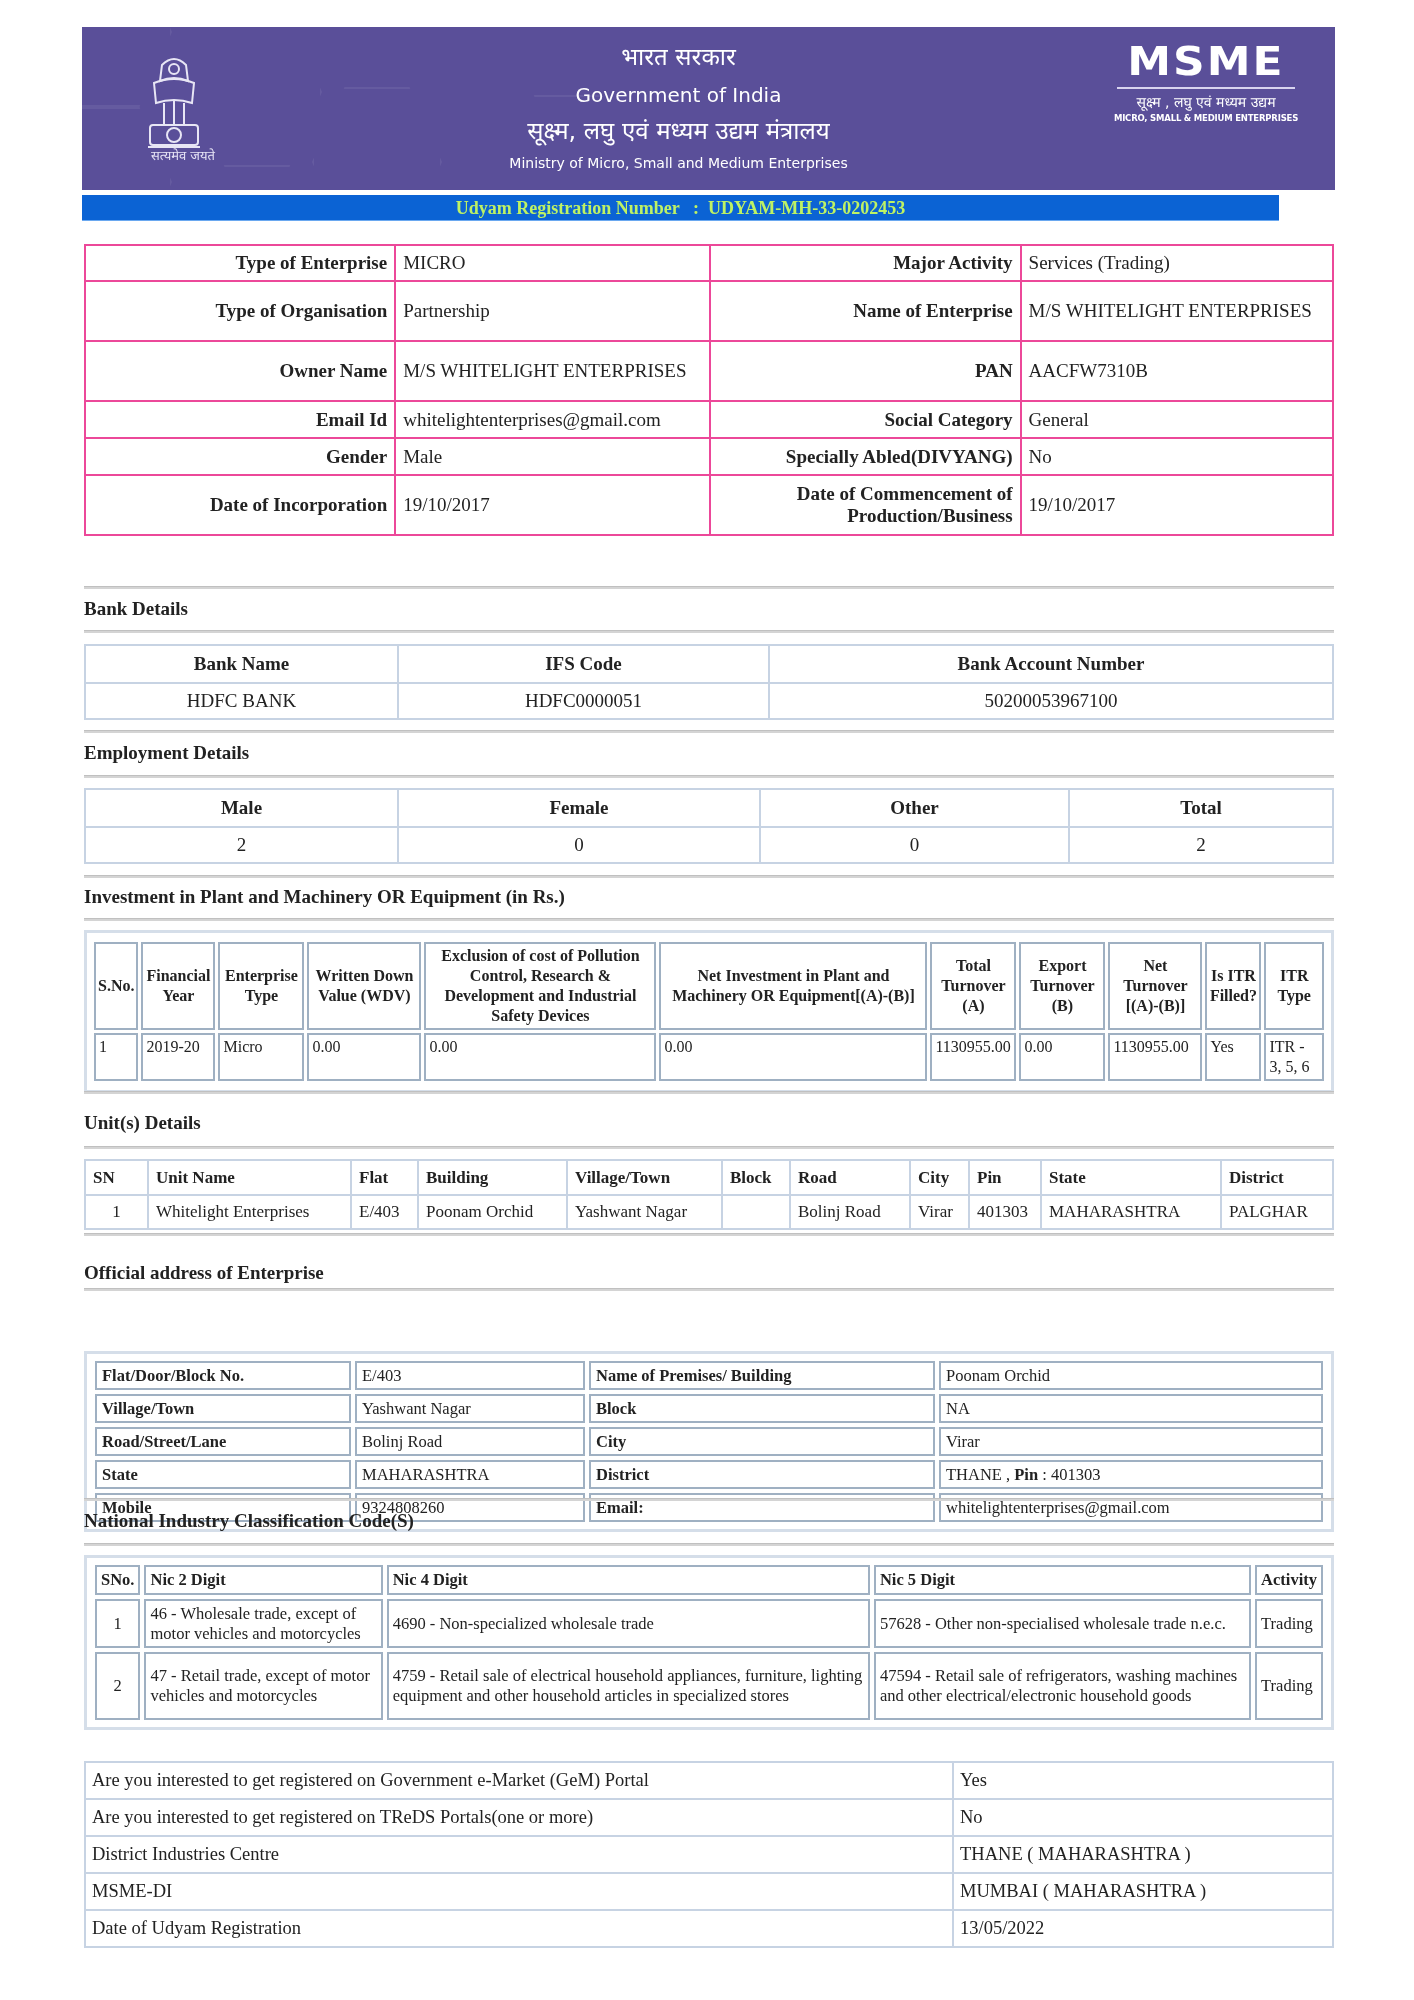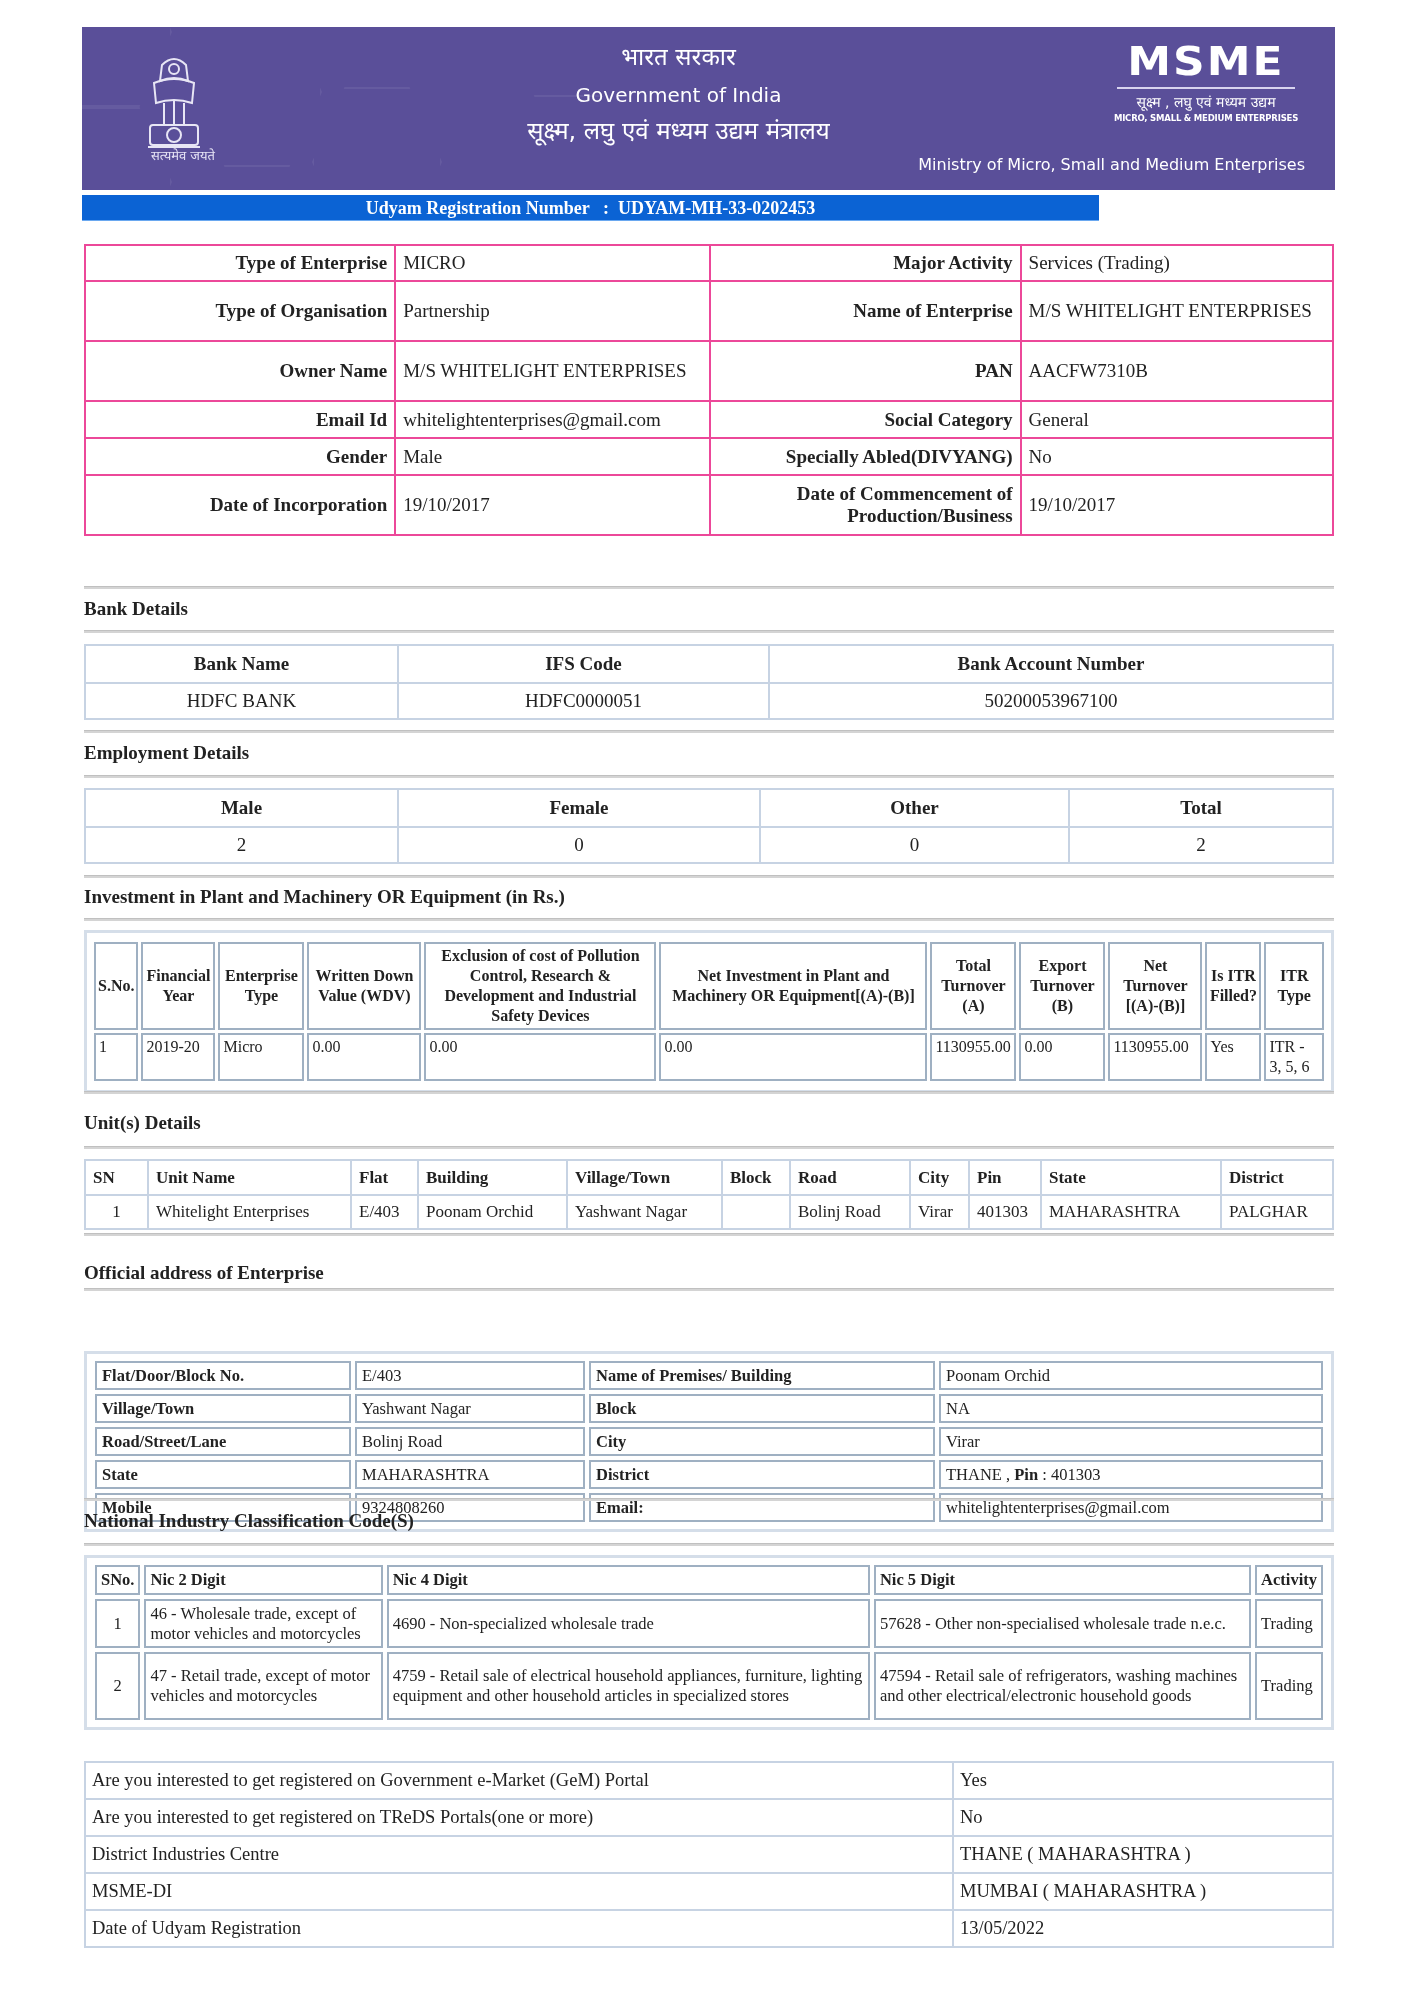--- a/index.html
+++ b/index.html
@@ -8,28 +8,28 @@
 
   
   .header { position: absolute; left: 82px; top: 27px; width: 1253px; height: 163px; background: #5a4f99; overflow: hidden; }
   .hex { position: absolute; border: 2px solid rgba(255,255,255,0.07); width: 130px; height: 150px; clip-path: polygon(25% 0, 75% 0, 100% 50%, 75% 100%, 25% 100%, 0 50%); }
   .emblem { position: absolute; left: 52px; top: 18px; width: 80px; height: 120px; }
   .emblem-motto { position: absolute; left: 56px; top: 119px; width: 90px; text-align: center; color: #e6e3f5; font-family: "DejaVu Sans", sans-serif; font-size: 13px; }
   .htext { position: absolute; left: 0; width: 100%; text-align: center; color: #ffffff; }
   .h-hindi1 { top: 12px; font-family: "DejaVu Sans", sans-serif; font-size: 24px; left: -30px; }
   .h-gov { top: 56px; font-family: "DejaVu Sans", sans-serif; font-size: 20px; left: -30px; }
   .h-hindi2 { top: 86px; font-family: "DejaVu Sans", sans-serif; font-size: 24px; left: -30px; }
-  .h-ministry { top: 128px; font-family: "DejaVu Sans", sans-serif; font-size: 16px; left: -30px; text-align: right; }
+  .h-ministry { top: 128px; font-family: "DejaVu Sans", sans-serif; font-size: 14px; left: -30px; }
   .msme-logo { position: absolute; right: 34px; top: 12px; width: 190px; text-align: center; color: #fff; }
   .msme-word { font-family: "DejaVu Sans", sans-serif; font-weight: bold; font-size: 44px; letter-spacing: 2px; line-height: 44px; transform: scaleY(0.9); }
   .msme-line { height: 2px; background: #d8d4ef; margin: 4px 6px 4px 6px; }
   .msme-hindi { font-family: "DejaVu Sans", sans-serif; font-size: 14px; line-height: 18px; }
   .msme-eng { font-family: "DejaVu Sans", sans-serif; font-size: 8.5px; font-weight: bold; line-height: 14px; letter-spacing: -0.2px; }
 
-  .regbar { position: absolute; left: 82px; top: 195px; width: 1017px; height: 26px; background: #0b63d4; color: #ffffff; font-weight: bold; font-size: 18px; text-align: center; line-height: 26px; border-bottom: 1px solid #6aa8f0; }
+  .regbar { position: absolute; left: 82px; top: 195px; width: 1197px; height: 26px; background: #0b63d4; color: #bef264; font-weight: bold; font-size: 18px; text-align: center; line-height: 26px; border-bottom: 1px solid #6aa8f0; }
 
   
   table { border-collapse: collapse; position: absolute; left: 84px; width: 1250px; }
   .t-main td { border: 2px solid #ec4899; font-size: 19px; padding: 0 7px; }
   .t-main td.lbl { text-align: right; font-weight: bold; width: 314px; }
   .t-main td.val { width: 316px; line-height: 22px; }
   .t-main td.lbl2 { text-align: right; font-weight: bold; width: 313px; line-height: 22px; }
 
   .hr { position: absolute; left: 84px; width: 1250px; height: 3px; background: #d4d4d4; border-top: 1px solid #c0c0c0; }
   .sec-title { position: absolute; left: 84px; font-weight: bold; font-size: 19px; }

